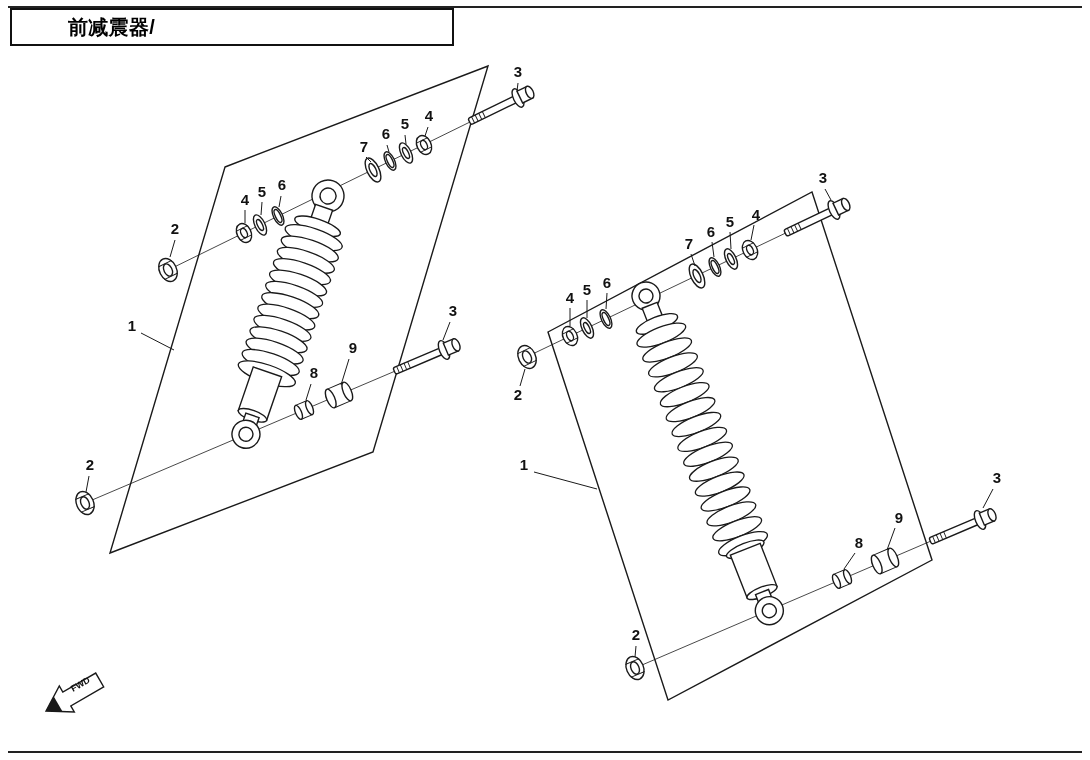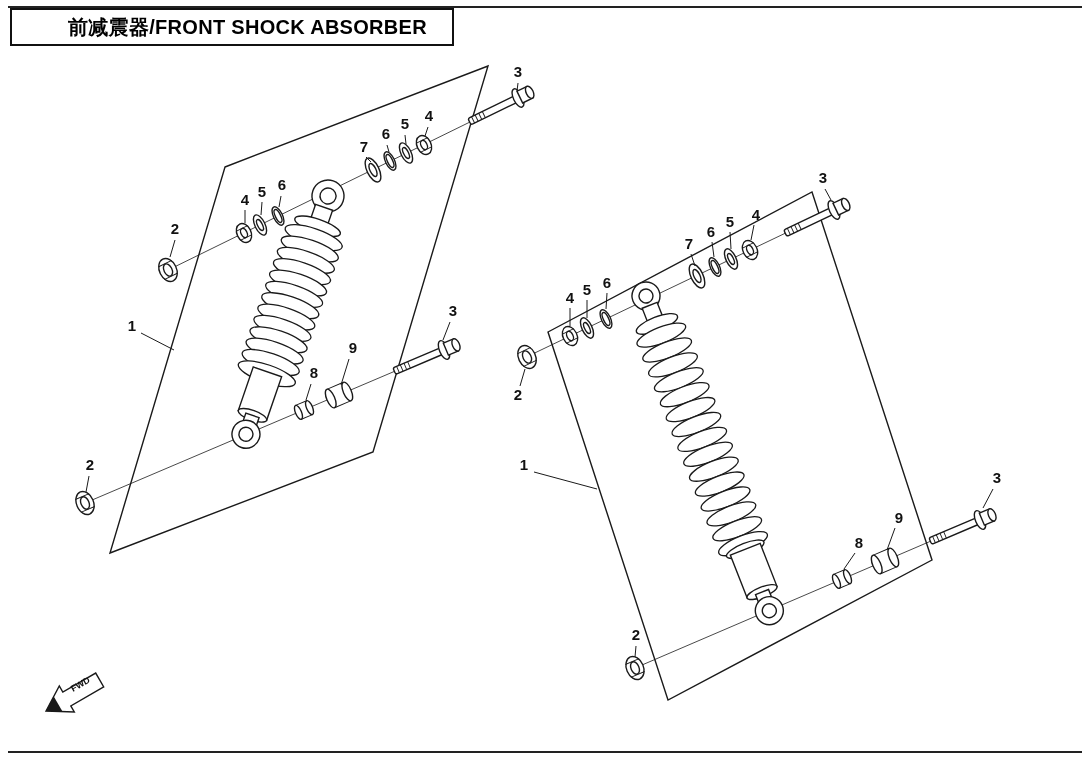--- a/index.html
+++ b/index.html
@@ -30,21 +30,20 @@
 <body>
 
 <div class="page">
 
   <div class="border-top"></div>
   <div class="border-bottom"></div>
 
   <div class="title-box">
     <span>前减震器</span>
       <span>/</span>
-      <span>FRONT SHOCK ABSORBER</span>
   </div>
 
   <svg class="diagram" width="1090" height="760" viewBox="0 0 1090 760">
 
     <defs>
       <ellipse id="coil-l" cx="0" cy="0" rx="30" ry="9" class="coil"></ellipse>
       <ellipse id="coil-r" cx="0" cy="0" rx="26" ry="8" class="coil"></ellipse>
 
       <g id="washer">
         <ellipse rx="5" ry="11" class="part"></ellipse>

